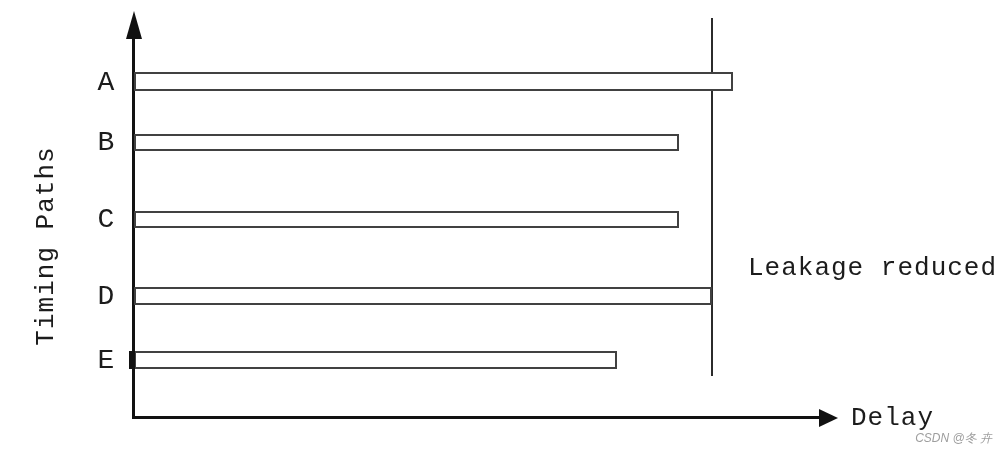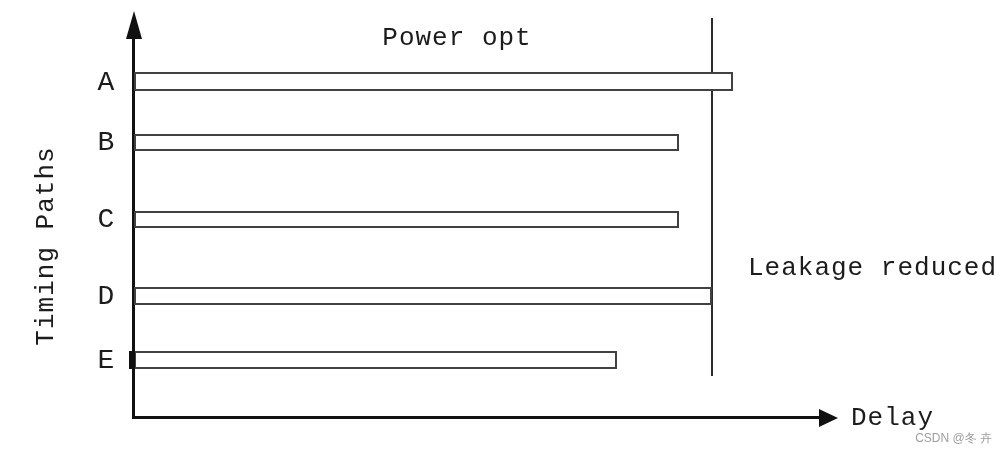--- a/index.html
+++ b/index.html
@@ -41,21 +41,21 @@
   .bar-e{top:351px;height:18px;}
   .bar-e-cap{position:absolute;left:129px;top:351px;width:6px;height:18px;background:#111;}
   .lbl-a{left:88px;top:69px;}
   .lbl-b{left:88px;top:129px;}
   .lbl-c{left:88px;top:206px;}
   .lbl-d{left:88px;top:283px;}
   .lbl-e{left:88px;top:347px;}
   .watermark{
     position:absolute;left:898px;top:430px;width:94px;text-align:right;
     font-family:"Liberation Sans","DejaVu Sans",sans-serif;
-    font-size:12px;color:#9e9e9e;letter-spacing:0;
+    font-size:12px;color:#9e9e9e;letter-spacing:0;font-style:italic;
   }
 </style>
 </head>
 <body>
 
 <div class="stage">
 
   <div class="vaxis"></div>
   <div class="vaxis-head"></div>
 
@@ -70,19 +70,18 @@
   <div class="bar bar-d" style="width: 578px;"></div>
   <div class="bar bar-e" style="width: 483px;"></div>
   <div class="bar-e-cap"></div>
 
   <div class="txt cat-label lbl-a">A</div>
   <div class="txt cat-label lbl-b">B</div>
   <div class="txt cat-label lbl-c">C</div>
   <div class="txt cat-label lbl-d">D</div>
   <div class="txt cat-label lbl-e">E</div>
 
-  <div class="txt title" style="left:327px;top:23px;">Power opt</div>
   <div class="txt axis-label-x" style="left:851px;top:403px;">Delay</div>
   <div class="txt annot" style="left:748px;top:253px;">Leakage reduced</div>
   <div class="axis-label-y">Timing Paths</div>
 
   <div class="watermark">CSDN @冬 卉</div>
 </div>
 
 </body></html>

